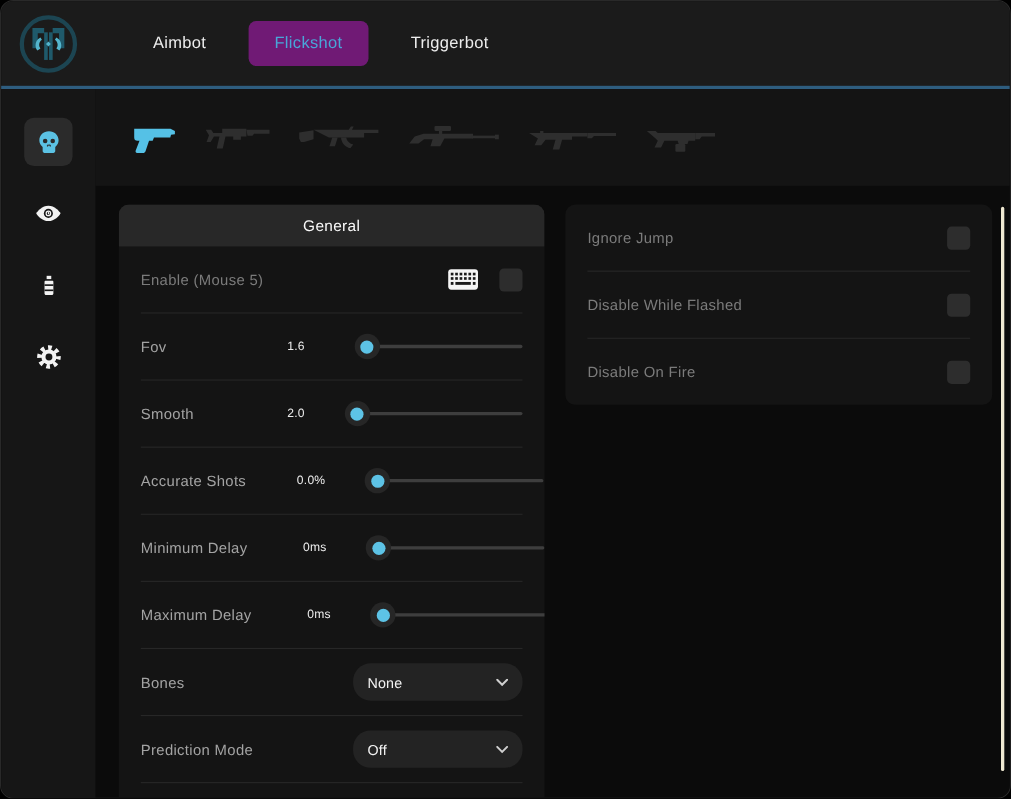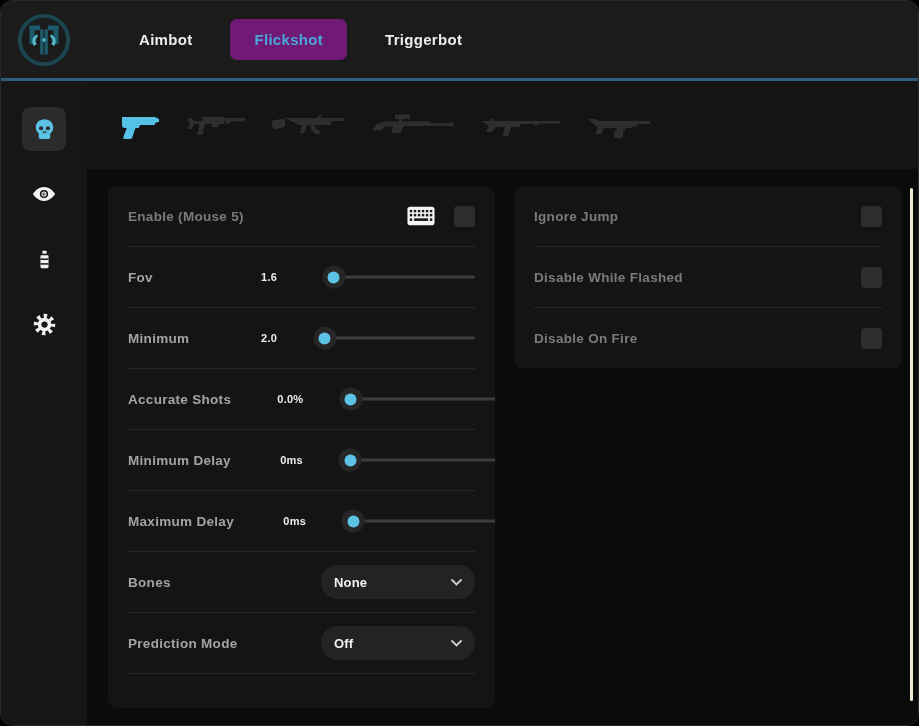--- a/index.html
+++ b/index.html
@@ -1,19 +1,19 @@
 <!DOCTYPE html>
 <html><head>
 <meta charset="utf-8">
 <style>
   html,body{margin:0;padding:0;background:#000;}
   .window{
     width:919px;height:726px;box-sizing:border-box;position:relative;
     background:#0b0b0b;border:1px solid #292929;border-radius:12px;overflow:hidden;
-    font-family:"Liberation Sans",sans-serif;font-weight:700;
+    font-family:"Liberation Sans",sans-serif;font-weight:400;
     -webkit-font-smoothing:antialiased;
   }
   
   .header{height:77px;background:#1b1b1b;border-bottom:3px solid #2e5d7f;
     display:flex;align-items:center;padding:0 14px;box-sizing:content-box;}
   .logo{width:58px;height:58px;margin-right:42px;flex-shrink:0;}
   .tabs{display:flex;align-items:center;gap:14px;}
   .tab{padding:12px 24px;font-size:15px;letter-spacing:.3px;color:#ededed;
     border-radius:7px;cursor:pointer;white-space:nowrap;}
   .tab.active{background:#701a75;color:#49a6d8;}
@@ -164,20 +164,21 @@
             <path fill="currentColor" d="M4 10h8l2 2h34v7h-6l-1 3h-8l-1-3H20l-3 6h-6l3-6-2-2z"></path>
             <path fill="currentColor" d="M48 12h18v3H54l-2 2.5h-4z"></path>
             <rect x="30" y="22" width="9" height="7" rx="1" fill="currentColor"></rect>
           </svg>
         </div>
       </div>
 
       <div class="content">
 
         <div class="panel general">
+          <div class="panel-header">General</div>
 
           <div class="row">
             <span class="label muted">Enable (Mouse 5)</span>
             <div class="right-group">
               <svg viewBox="0 0 30 21" width="28" height="20">
                 <rect x="0.5" y="0.5" width="29" height="20" rx="3" fill="#f5f5f5"></rect>
                 <g fill="#1a1a1a">
                   <rect x="3" y="4" width="2.6" height="2.6"></rect>
                     <rect x="7.3" y="4" width="2.6" height="2.6"></rect>
                     <rect x="11.6" y="4" width="2.6" height="2.6"></rect>
@@ -206,21 +207,21 @@
             <div class="slider">
               <div class="track"></div>
               <div class="thumb" style="left: 7%;">
                   <div class="dot"></div>
                 </div>
             </div>
           </div>
           <div class="divider"></div>
 
           <div class="row">
-            <span class="label">Minimum</span>
+            <span class="label">Smooth</span>
             <span class="value">2.0</span>
             <div class="slider">
               <div class="track"></div>
               <div class="thumb" style="left: 1%;">
                   <div class="dot"></div>
                 </div>
             </div>
           </div>
           <div class="divider"></div>
 

